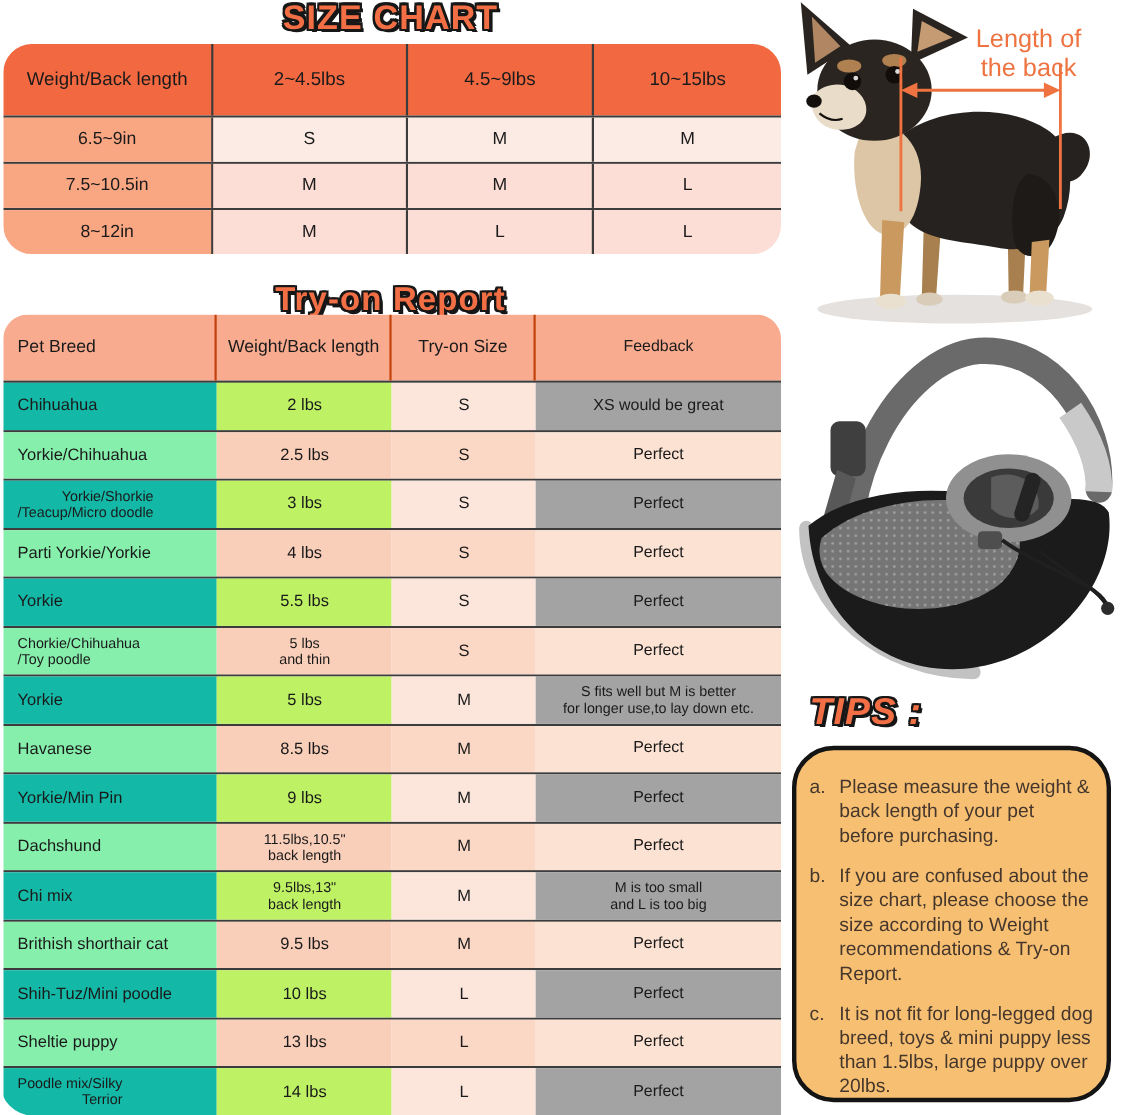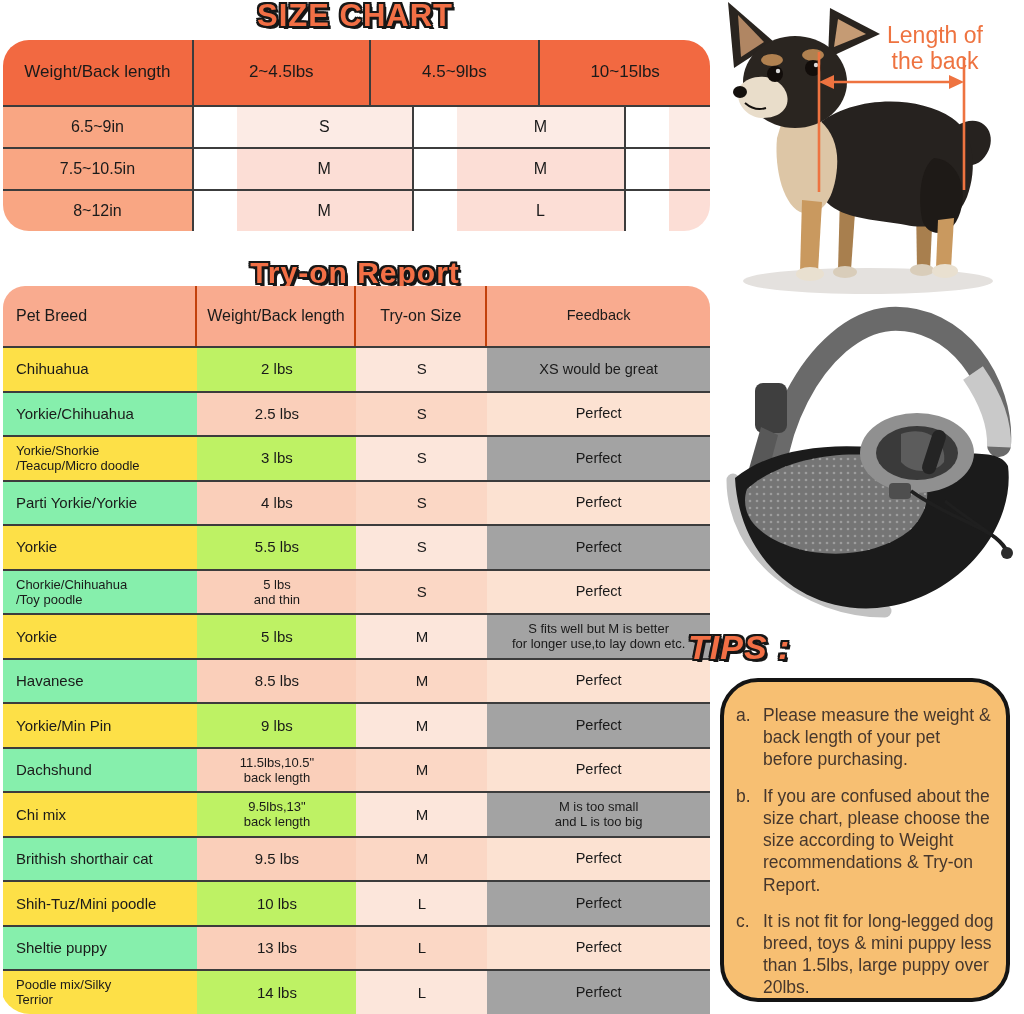--- a/index.html
+++ b/index.html
@@ -13,55 +13,55 @@
     position:absolute; font-weight:800; color:#f26f45; letter-spacing:1px;
     text-shadow:
       -2px -2px 0 #171717, 0 -2px 0 #171717, 2px -2px 0 #171717,
       -2px 0 0 #171717, 2px 0 0 #171717,
       -2px 2px 0 #171717, 0 2px 0 #171717, 2px 2px 0 #171717,
       3px 3px 0 #171717;
     white-space:nowrap;
   }
   .size-title   { left:0; top:-2px; width:710px; text-align:center; font-size:31px; }
   .tryon-title  { left:0; top:256px; width:710px; text-align:center; font-size:30px; }
-  .tips-title   { left:688px; top:628px; font-size:34px; font-style:italic; }
+  .tips-title   { left:736px; top:628px; font-size:34px; font-style:italic; }
 
   
   .tbl { position:absolute; left:3px; width:707px; overflow:hidden; }
   .row { display:grid; box-sizing:border-box; }
   .cell {
     display:flex; align-items:center; justify-content:center; text-align:center;
     white-space:pre-line; line-height:1.18; box-sizing:border-box; overflow:hidden;
   }
 
   
   .sc { top:40px; border-radius:26px; }
   .sc .row { grid-template-columns:27% 25% 24% 24%; }
   .sc .row.header { height:65px; background:#f26941; }
-  .sc .row.data { height:42px; border-top:2px solid #3c3c3c;gap:43px; }
+  .sc .row.data { height:42px; border-top:2px solid #3c3c3c; }
   .sc .cell { border-right:2px solid #3c3c3c; font-size:16px; }
   .sc .cell.c4 { border-right:none; }
   .sc .header .cell { font-size:17px; }
   .sc .data .cell.c1 { background:#f9a683; }
   .sc .data .cell { background:#fcded6; }
   .sc .row.r0 .cell.c2, .sc .row.r0 .cell.c3, .sc .row.r0 .cell.c4 { background:#fcebe5; }
   .sc .row.r0 .cell.c1, .sc .row.r1 .cell.c1, .sc .row.r2 .cell.c1 { background:#f9a683; }
 
   
   .to { top:286px; border-radius:22px 22px 0 0; }
   .to .row { grid-template-columns:27.5% 22.5% 18.5% 31.5%; }
   .to .row.header { height:60px; background:#f9ab8f; }
   .to .row.data { height:44.53px; border-top:2px solid #3c3c3c; }
   .to .header .cell { border-right:2px solid #c2410c; font-size:16px; }
   .to .header .cell.c4 { border-right:none; }
   .to .cell { font-size:15px; }
   .to .cell.c1 { justify-content:flex-start; text-align:left; padding-left:13px; }
   .to .cell.c4 { font-size:14.5px; }
   .to .cell.two { font-size:13px; }
-  .to .row.light .c1 { background:#fde047; }
+  .to .row.light .c1 { background:#14b8a6;text-align:right; }
   .to .row.light .c2 { background:#bef264; }
   .to .row.light .c3 { background:#fce6db; }
   .to .row.light .c4 { background:#a3a3a3; }
   .to .row.dark  .c1 { background:#86efac; }
   .to .row.dark  .c2 { background:#facfba; }
   .to .row.dark  .c3 { background:#fbd7c5; }
   .to .row.dark  .c4 { background:#fce2d2; }
 
   
   .dog-art   { position:absolute; left:700px; top:0;    width:324px; height:300px; }

